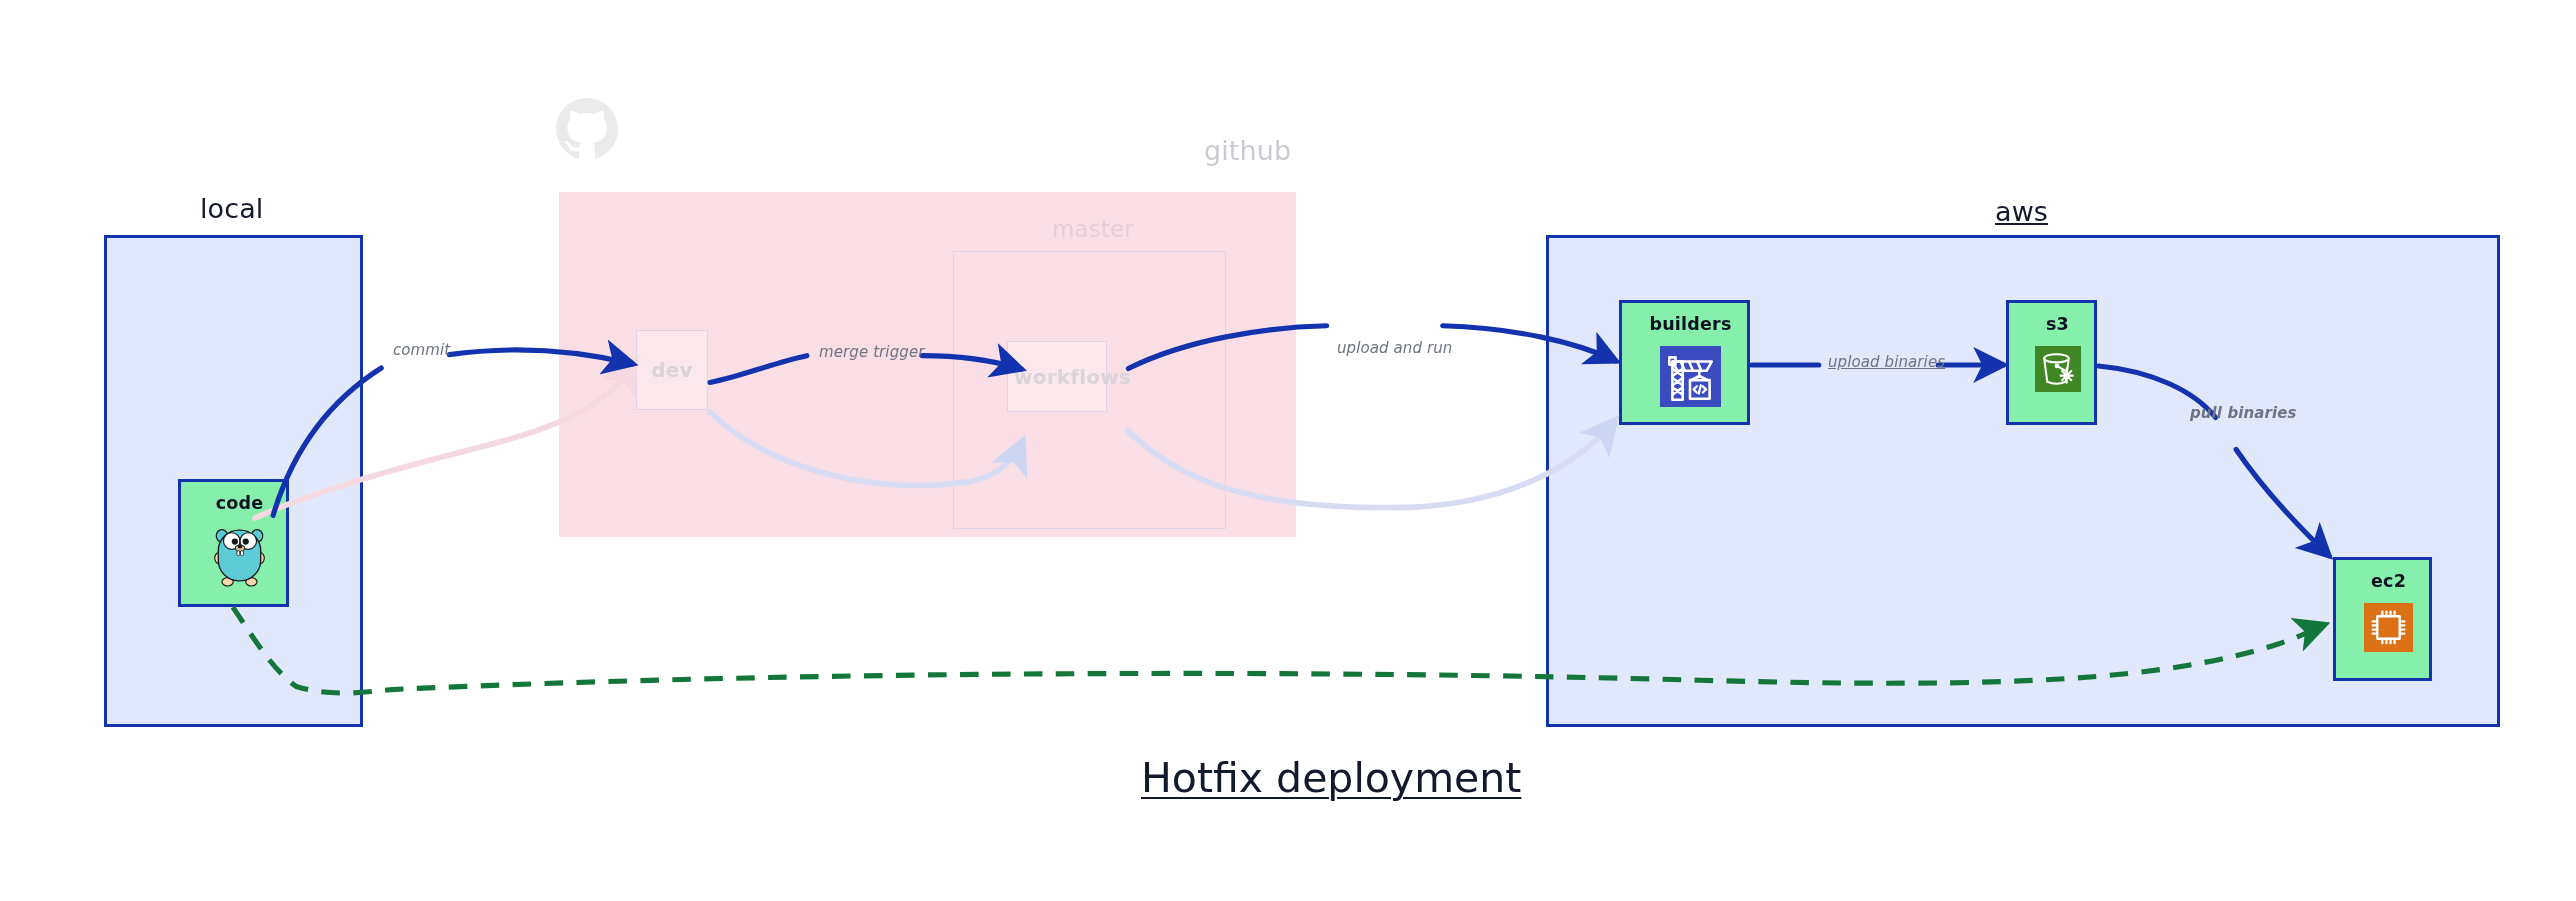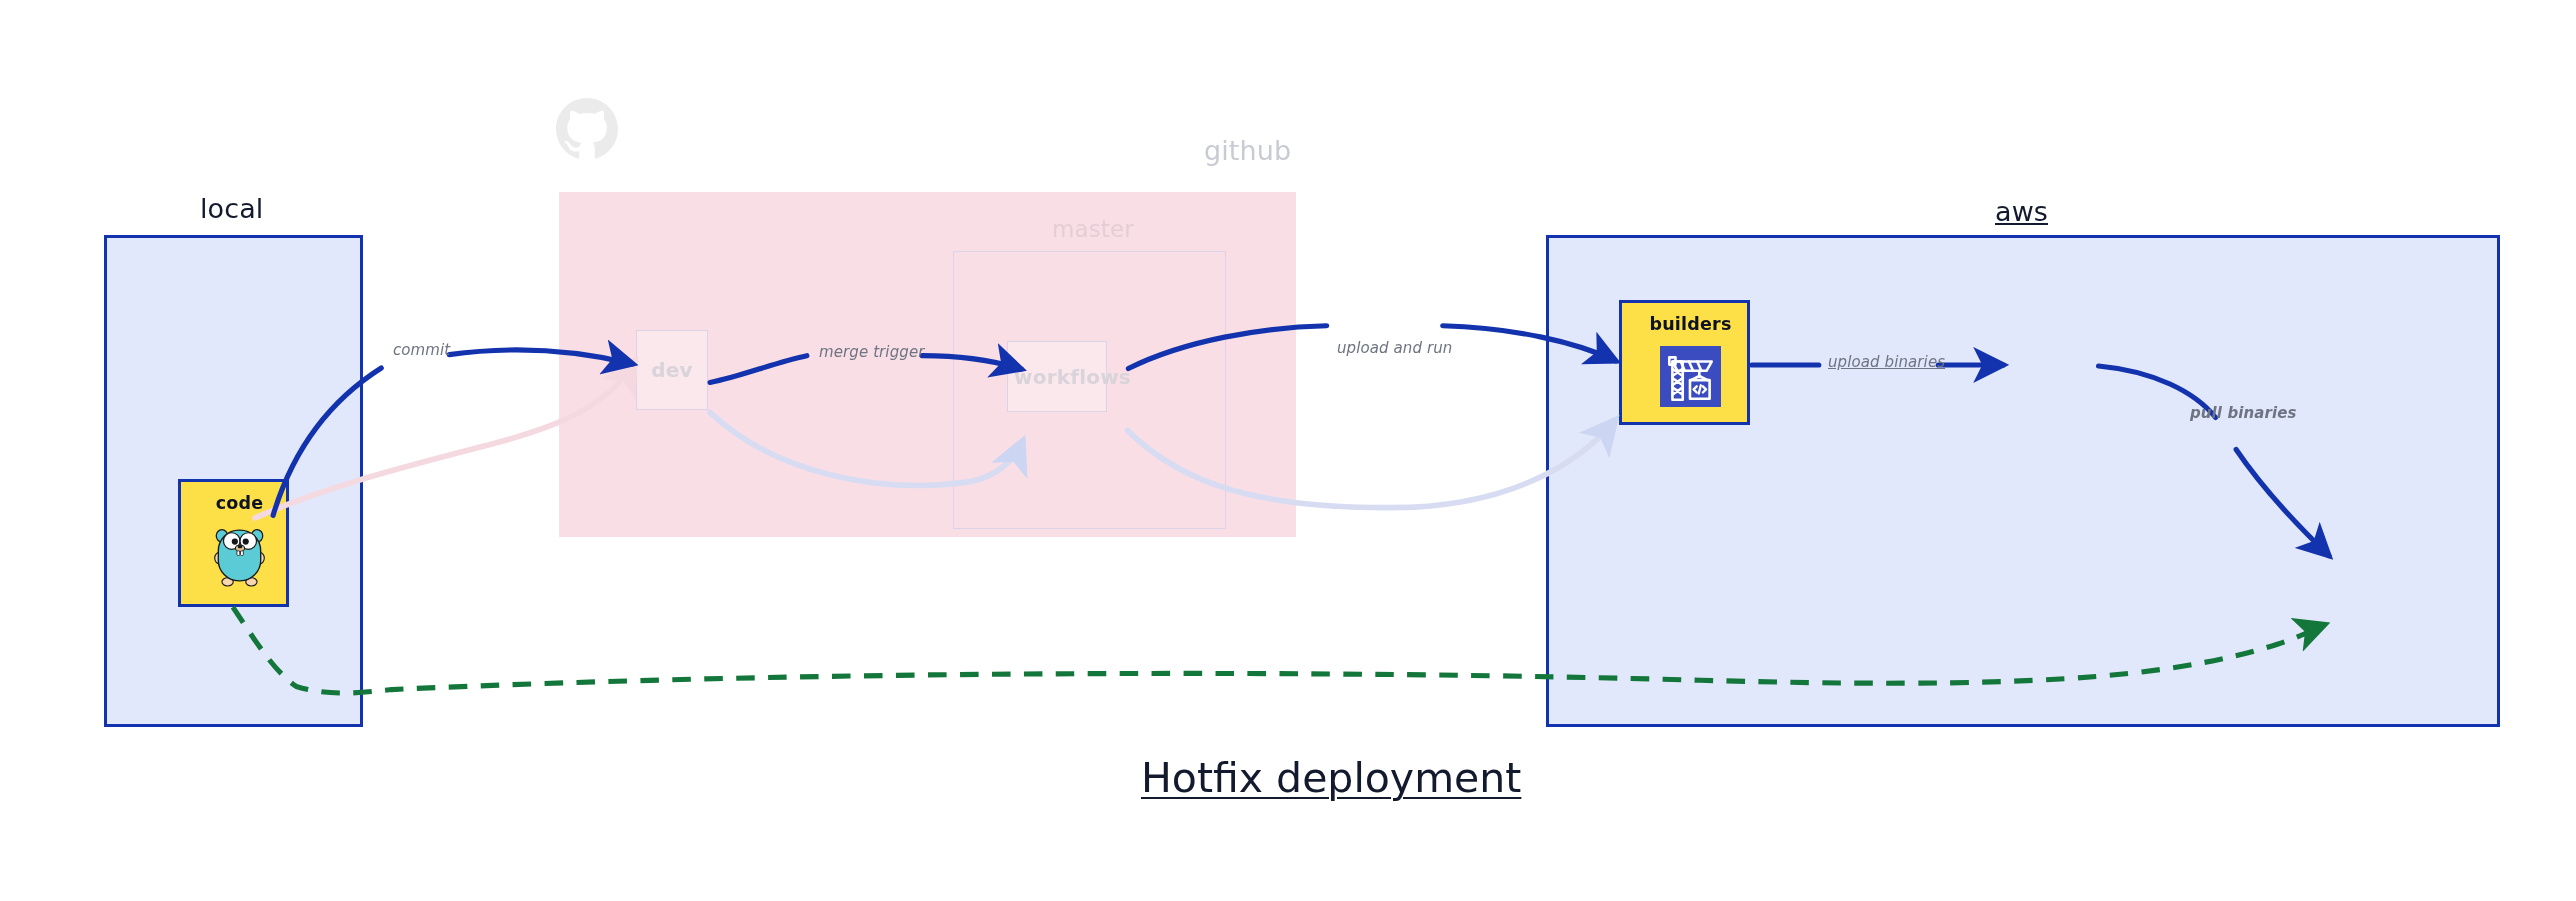--- a/index.html
+++ b/index.html
@@ -49,21 +49,21 @@
   .group-title.faded {
     color: #c8cbd2;
   }
   .group-title.faded-pink {
     color: #e4cdd5;
   }
   
   .node {
     position: absolute;
     box-sizing: border-box;
-    background: #fde047;
+    background: #86efac;
     border: 3.6px solid #1333ae;
     display: flex;
     flex-direction: column;
     align-items: center;
     padding-left: 12px;
   }
   .node-label {
     font-size: 17.5px;
     font-weight: bold;
     color: #0e1324;
@@ -202,21 +202,52 @@
         </g>
         <g fill="none" stroke="#ffffff" stroke-width="4.5" stroke-linejoin="round" stroke-linecap="round">
           <path d="M71 78 L65 84 L71 90"></path>
           <path d="M83 78 L89 84 L83 90"></path>
           <path d="M79 76 L75 92"></path>
         </g>
       </svg>
     </span>
   </div>
 
-
+  <div class="node" style="left:2006px; top:300px; width:91px; height:125px;">
+    <span class="node-label">s3</span>
+    <span class="node-icon">
+      <svg width="46" height="46" viewBox="0 0 90 90" aria-hidden="true">
+        <rect x="0" y="0" width="90" height="90" fill="#3f8624"></rect>
+        <g fill="none" stroke="#ffffff" stroke-width="4" stroke-linejoin="round" stroke-linecap="round">
+          <ellipse cx="42" cy="24" rx="24" ry="8"></ellipse>
+          <path d="M18 24 L24 70 Q42 78 60 70 L66 24"></path>
+          <path d="M43 39 L62 50"></path>
+          <circle cx="43" cy="39" r="2.6" fill="#ffffff"></circle>
+
+          <path d="M62 44 L62 72 M50 58 L74 58 M53 49 L71 67 M71 49 L53 67"></path>
+        </g>
+      </svg>
+    </span>
+  </div>
+
+  <div class="node" style="left:2333px; top:557px; width:99px; height:124px;">
+    <span class="node-label">ec2</span>
+    <span class="node-icon">
+      <svg width="49" height="49" viewBox="0 0 96 96" aria-hidden="true">
+        <rect x="0" y="0" width="96" height="96" fill="#db7014"></rect>
+        <g fill="none" stroke="#ffffff" stroke-width="4.5" stroke-linejoin="round" stroke-linecap="round">
+          <rect x="26" y="26" width="44" height="44"></rect>
+          <path d="M17 36 L26 36 M17 44 L26 44 M17 52 L26 52 M17 60 L26 60"></path>
+          <path d="M70 36 L79 36 M70 44 L79 44 M70 52 L79 52 M70 60 L79 60"></path>
+          <path d="M36 17 L36 26 M44 17 L44 26 M52 17 L52 26 M60 17 L60 26"></path>
+          <path d="M36 70 L36 79 M44 70 L44 79 M52 70 L52 79 M60 70 L60 79"></path>
+        </g>
+      </svg>
+    </span>
+  </div>
 
   <svg class="layer" width="2604" height="902" viewBox="0 0 5054 1750">
     <defs>
       <marker id="ah-blue" viewBox="0 0 12 12" refX="10" refY="6" markerWidth="7" markerHeight="7" orient="auto-start-reverse">
         <path d="M0 0 L12 6 L0 12 L3 6 Z" fill="#1333ae"></path>
       </marker>
       <marker id="ah-green" viewBox="0 0 12 12" refX="10" refY="6" markerWidth="7" markerHeight="7" orient="auto-start-reverse">
         <path d="M0 0 L12 6 L0 12 L3 6 Z" fill="#13763b"></path>
       </marker>
       <marker id="ah-fblue" viewBox="0 0 12 12" refX="10" refY="6" markerWidth="7" markerHeight="7" orient="auto-start-reverse">

